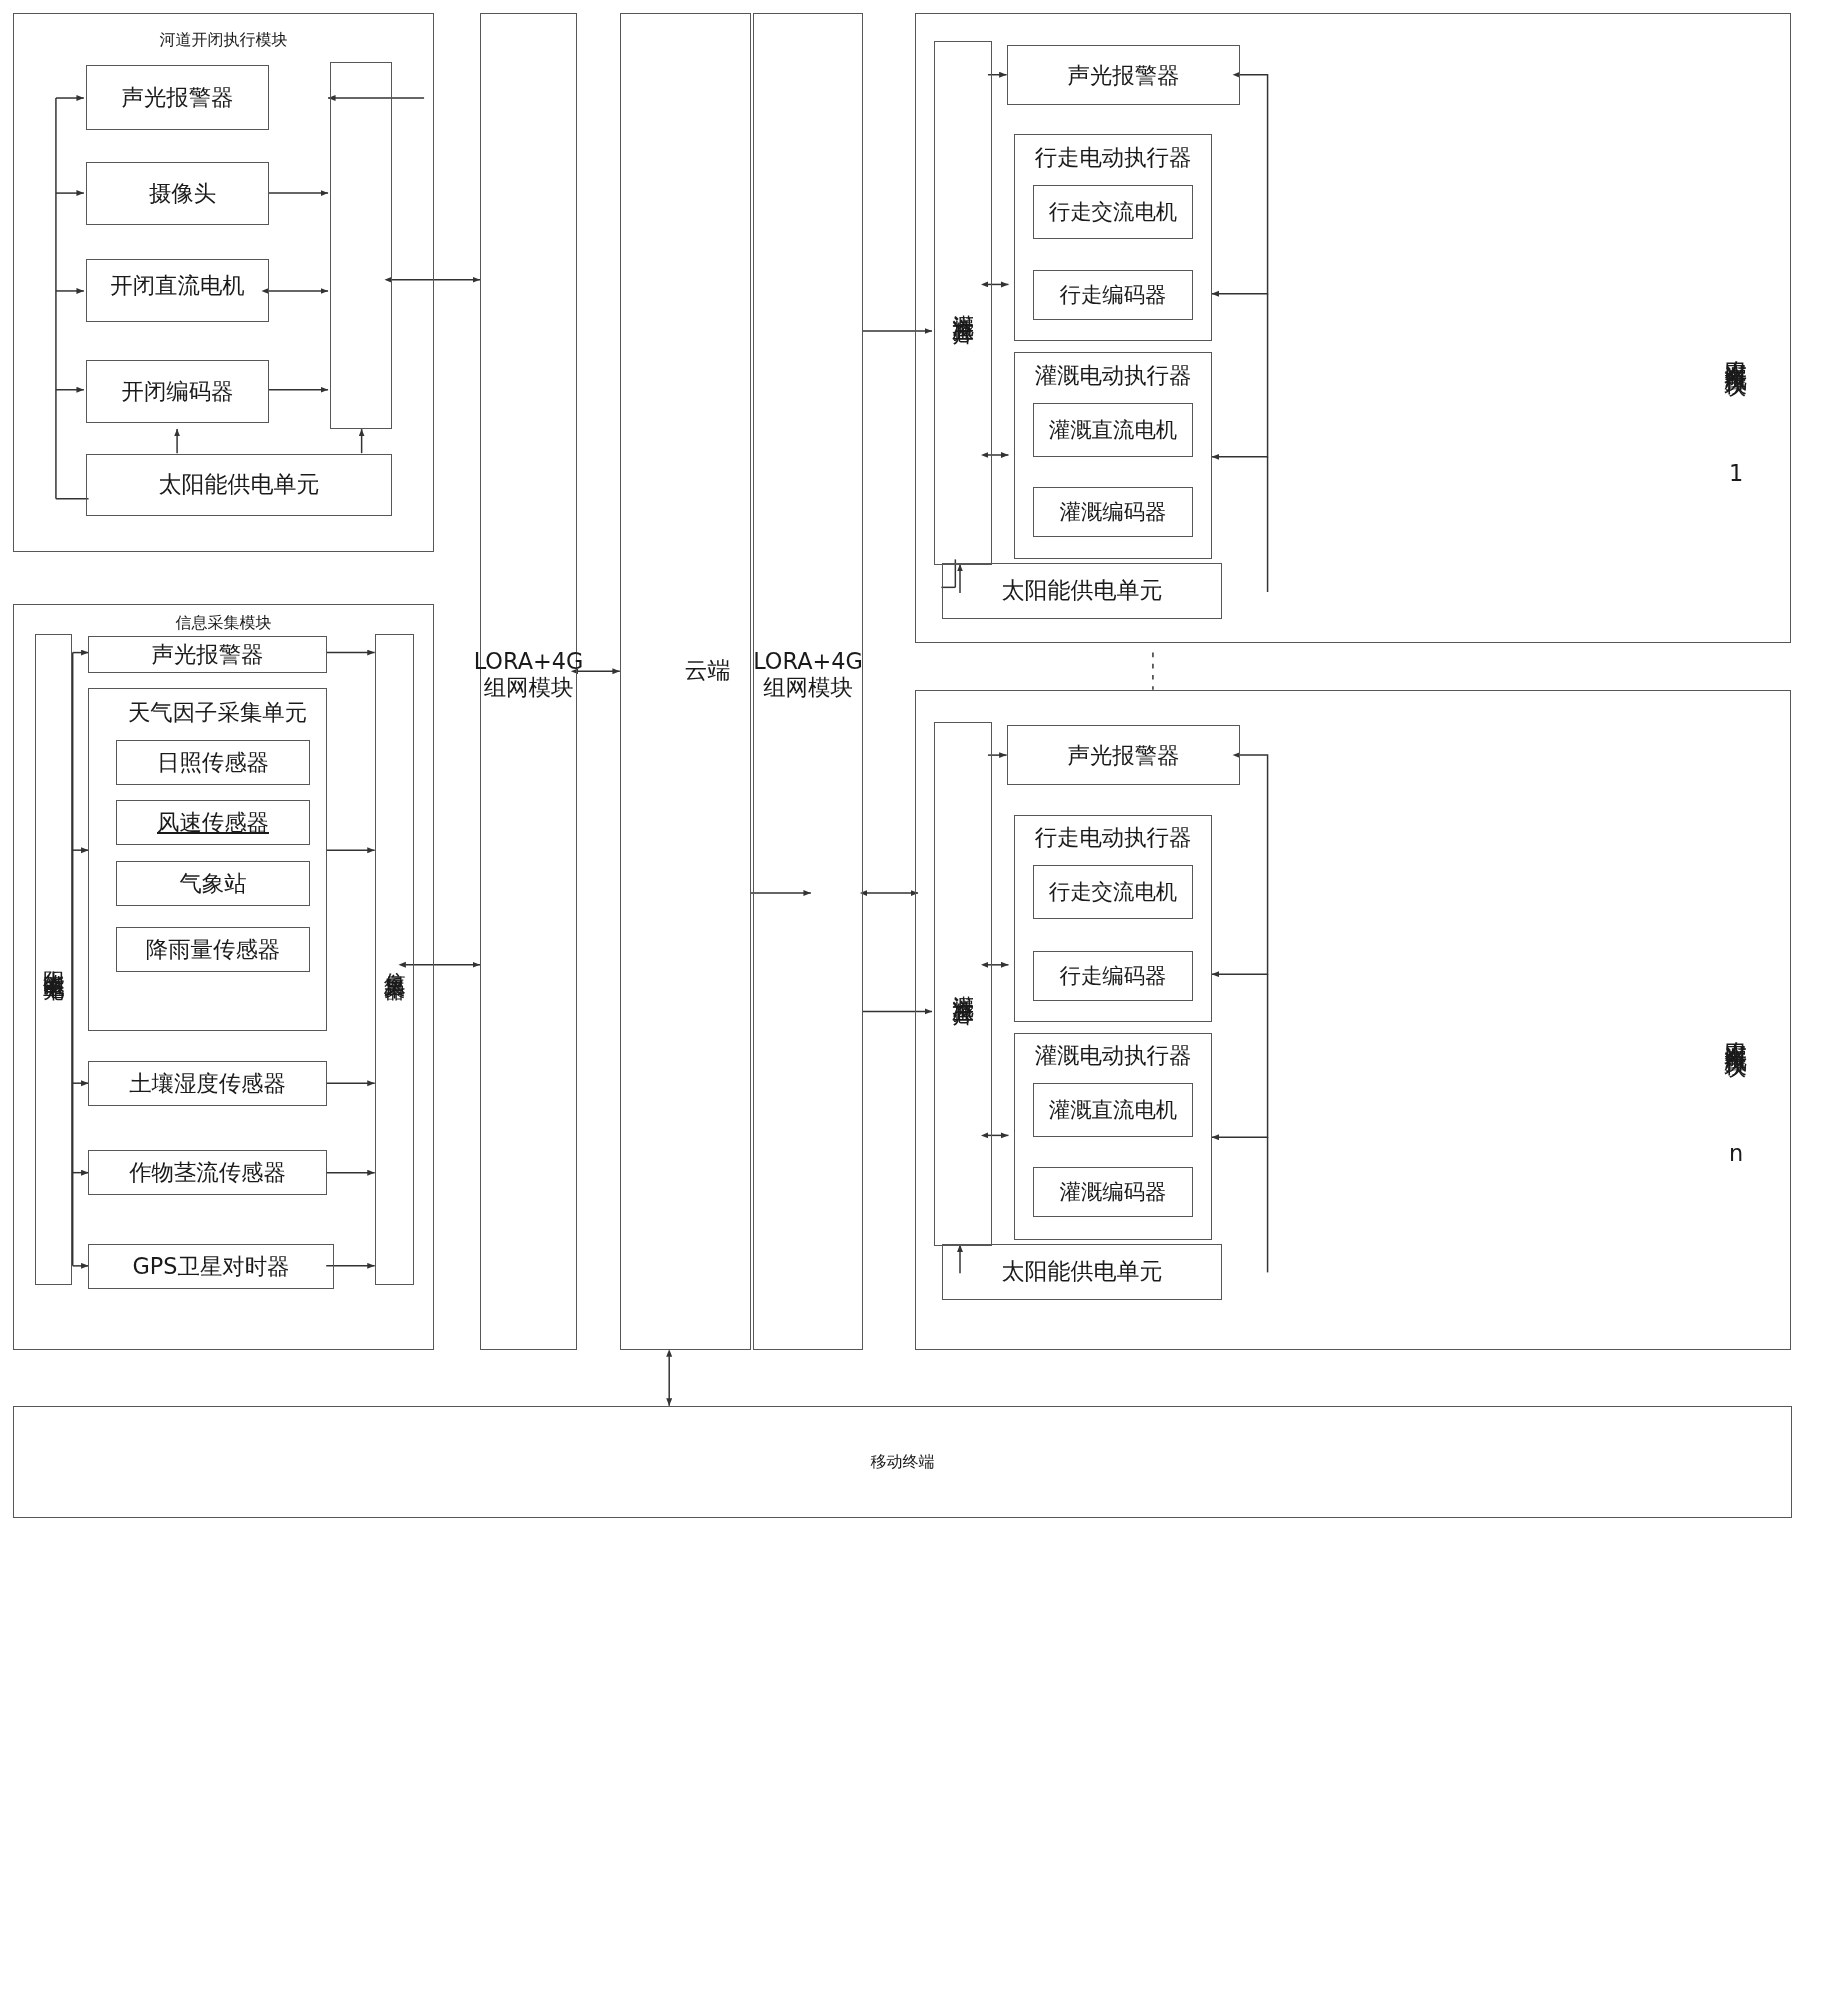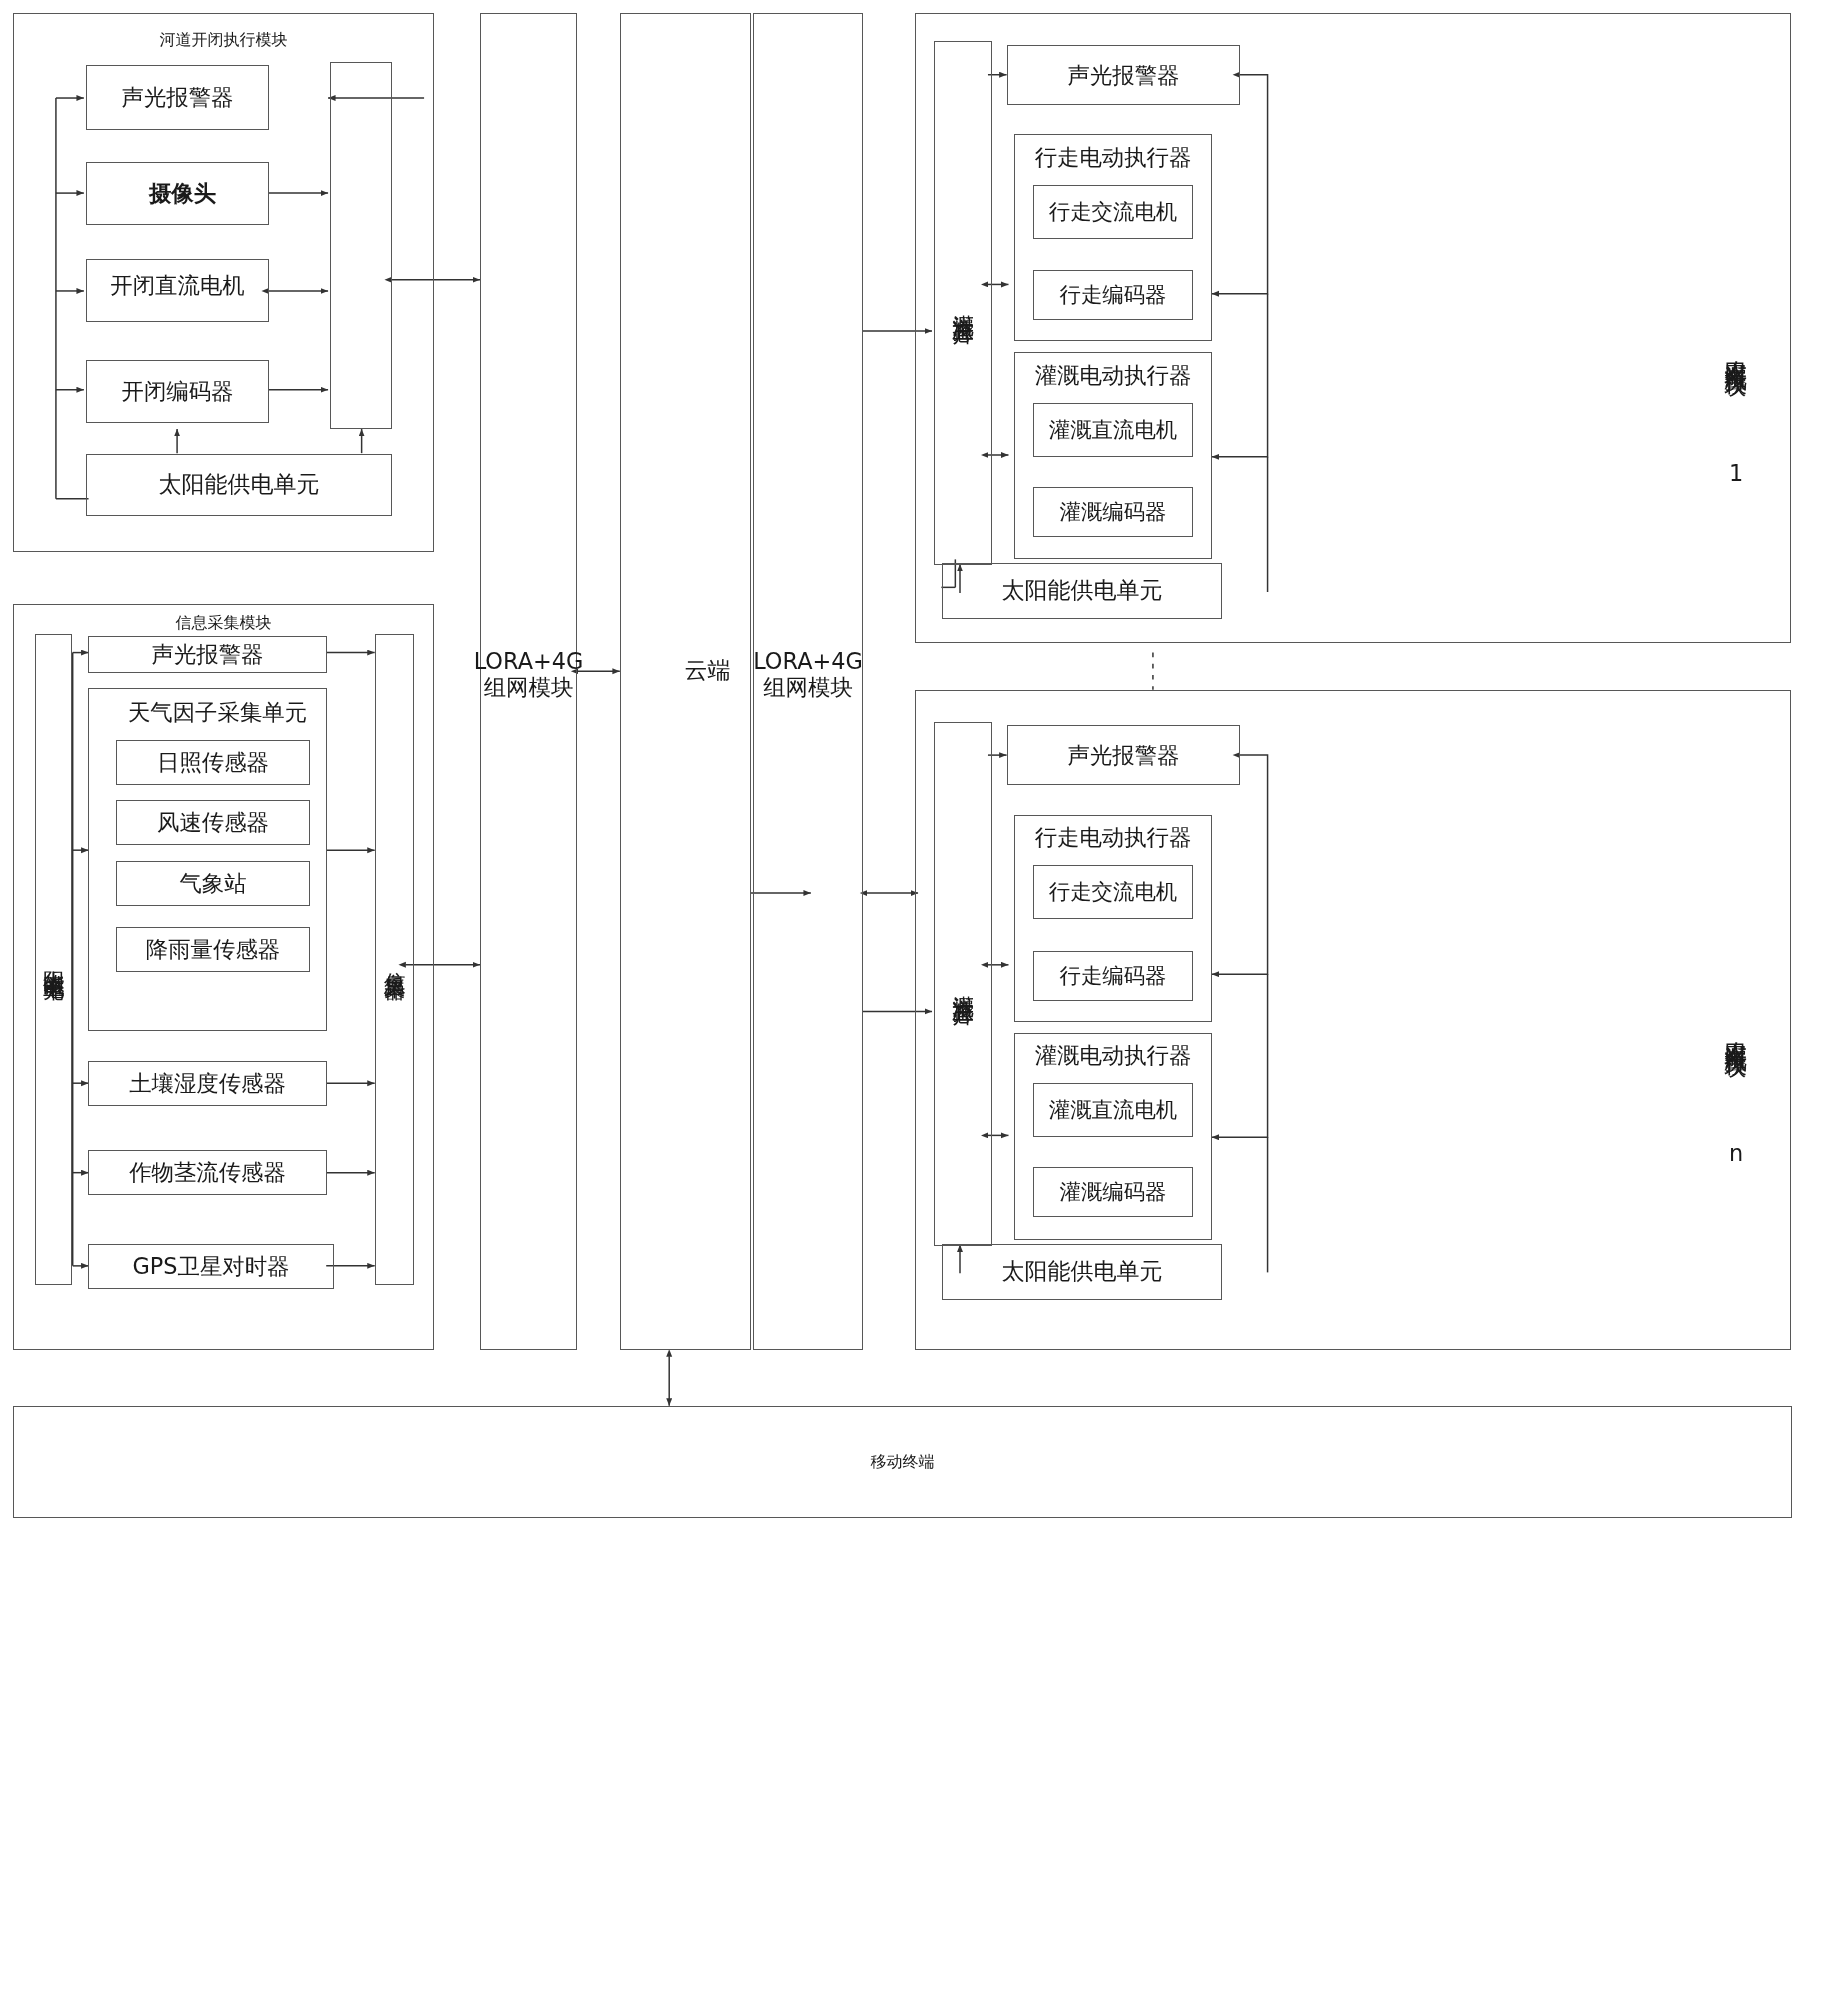--- a/index.html
+++ b/index.html
@@ -98,21 +98,21 @@
     </g>
   </svg>
 
   <div class="box" style="left:13px;top:13px;width:421px;height:539px;"></div>
   <div class="lbl f26" style="left:13px;top:24px;width:421px;height:32px;">河道开闭执行模块</div>
 
   <div class="box" style="left:86px;top:65px;width:183px;height:65px;"></div>
   <div class="lbl f24" style="left:86px;top:65px;width:183px;height:65px;">声光报警器</div>
 
   <div class="box" style="left:86px;top:162px;width:183px;height:63px;"></div>
-  <div class="lbl f24" style="left:86px;top:162px;width:193px;height:63px;font-weight:bold;">摄像头</div>
+  <div class="lbl f24" style="left:86px;top:162px;width:193px;height:63px;">摄像头</div>
 
   <div class="box" style="left:86px;top:259px;width:183px;height:63px;"></div>
   <div class="lbl f24" style="left:86px;top:259px;width:183px;height:53px;">开闭直流电机</div>
 
   <div class="box" style="left:86px;top:360px;width:183px;height:63px;"></div>
   <div class="lbl f24" style="left:86px;top:360px;width:183px;height:63px;">开闭编码器</div>
 
   <div class="box" style="left:86px;top:454px;width:306px;height:62px;"></div>
   <div class="lbl f25" style="left:86px;top:454px;width:306px;height:62px;">太阳能供电单元</div>
 
@@ -130,21 +130,21 @@
   <div class="box" style="left:88px;top:636px;width:239px;height:37px;"></div>
   <div class="lbl f24" style="left:88px;top:636px;width:239px;height:37px;">声光报警器</div>
 
   <div class="box" style="left:88px;top:688px;width:239px;height:343px;"></div>
   <div class="lbl f24" style="left:88px;top:697px;width:259px;height:30px;">天气因子采集单元</div>
 
   <div class="box" style="left:116px;top:740px;width:194px;height:45px;"></div>
   <div class="lbl f24" style="left:116px;top:740px;width:194px;height:45px;">日照传感器</div>
 
   <div class="box" style="left:116px;top:800px;width:194px;height:45px;"></div>
-  <div class="lbl f24" style="left:116px;top:800px;width:194px;height:45px;">风速传感器</div>
+  <div class="lbl f24" style="left:116px;top:800px;width:194px;height:45px;text-decoration:underline;">风速传感器</div>
 
   <div class="box" style="left:116px;top:861px;width:194px;height:45px;"></div>
   <div class="lbl f24" style="left:116px;top:861px;width:194px;height:45px;text-align:center;">气象站</div>
 
   <div class="box" style="left:116px;top:927px;width:194px;height:45px;"></div>
   <div class="lbl f24" style="left:116px;top:927px;width:194px;height:45px;">降雨量传感器</div>
 
   <div class="box" style="left:88px;top:1061px;width:239px;height:45px;"></div>
   <div class="lbl f24" style="left:88px;top:1061px;width:239px;height:45px;">土壤湿度传感器</div>
 

